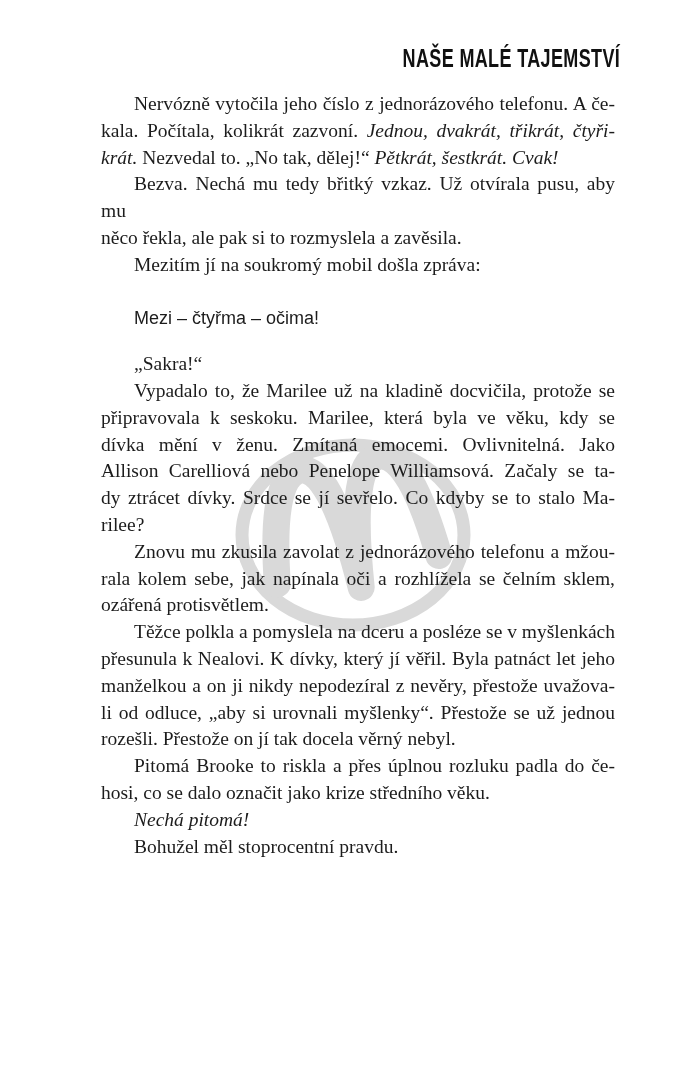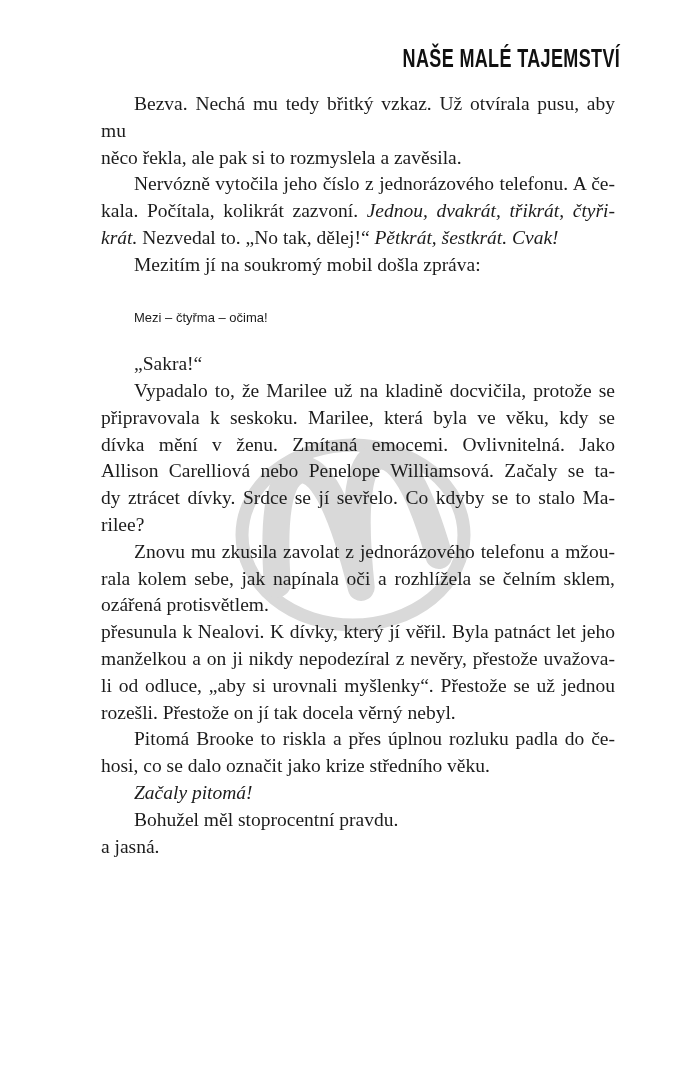--- a/index.html
+++ b/index.html
@@ -41,21 +41,21 @@
     line-height: 26.8px;
     white-space: normal;
   }
   .just {
     text-align: justify;
     text-align-last: justify;
   }
   .indent { text-indent: 33px; }
   .para.sans .line {
     font-family: "Liberation Sans", "DejaVu Sans", sans-serif;
-    font-size: 13px;
+    font-size: 18px;
   }
   .it { font-style: italic; }
   .page-number {
     position: absolute;
     right: 85px;
     top: 1025px;
     font-size: 19px;
     line-height: 22px;
     color: #7f1d1d;
   }
@@ -67,27 +67,27 @@
 
   <svg class="watermark" width="300" height="262" viewBox="0 0 300 262" aria-hidden="true">
     <ellipse cx="150" cy="131" rx="111" ry="90" fill="none" stroke-width="13" stroke="#d9d9d9"></ellipse>
     <path d="M 67 166 Q 78 62 107 58 Q 140 54 149 184 Q 158 54 191 58 Q 220 62 231 166" fill="none" stroke-width="27" stroke-linecap="round" stroke-linejoin="round" transform="rotate(-10 150 131)" stroke="#d9d9d9"></path>
   </svg>
 
   <div class="running-head">NAŠE MALÉ TAJEMSTVÍ</div>
 
   <div class="text-block">
       <div class="para serif">
-        <div class="line indent just"><span>Bezva. Nechá mu tedy břitký vzkaz. Už otvírala pusu, aby mu</span></div>
-        <div class="line"><span>něco řekla, ale pak si to rozmyslela a zavěsila.</span></div>
-      </div>
-      <div class="para serif">
         <div class="line indent just"><span>Nervózně vytočila jeho číslo z jednorázového telefonu. A če-</span></div>
         <div class="line just"><span>kala. Počítala, kolikrát zazvoní. </span><span class="it">Jednou, dvakrát, třikrát, čtyři-</span></div>
         <div class="line"><span class="it">krát.</span><span> Nezvedal to. „No tak, dělej!“ </span><span class="it">Pětkrát, šestkrát. Cvak!</span></div>
+      </div>
+      <div class="para serif">
+        <div class="line indent just"><span>Bezva. Nechá mu tedy břitký vzkaz. Už otvírala pusu, aby mu</span></div>
+        <div class="line"><span>něco řekla, ale pak si to rozmyslela a zavěsila.</span></div>
       </div>
       <div class="para serif">
         <div class="line indent"><span>Mezitím jí na soukromý mobil došla zpráva:</span></div>
       </div>
       <div class="para sans" style="margin-top: 26.8px;">
         <div class="line indent"><span>Mezi – čtyřma – očima!</span></div>
       </div>
       <div class="para serif" style="margin-top: 19px;">
         <div class="line indent"><span>„Sakra!“</span></div>
       </div>
@@ -98,31 +98,32 @@
         <div class="line just"><span>Allison Carelliová nebo Penelope Williamsová. Začaly se ta-</span></div>
         <div class="line just"><span>dy ztrácet dívky. Srdce se jí sevřelo. Co kdyby se to stalo Ma-</span></div>
         <div class="line"><span>rilee?</span></div>
       </div>
       <div class="para serif">
         <div class="line indent just"><span>Znovu mu zkusila zavolat z jednorázového telefonu a mžou-</span></div>
         <div class="line just"><span>rala kolem sebe, jak napínala oči a rozhlížela se čelním sklem,</span></div>
         <div class="line"><span>ozářená protisvětlem.</span></div>
       </div>
       <div class="para serif">
+        <div class="line indent just"><span>Těžce polkla a pomyslela na dceru a posléze se v myšlenkách</span></div>
         <div class="line just"><span>přesunula k Nealovi. K dívky, který jí věřil. Byla patnáct let jeho</span></div>
         <div class="line just"><span>manželkou a on ji nikdy nepodezíral z nevěry, přestože uvažova-</span></div>
         <div class="line just"><span>li od odluce, „aby si urovnali myšlenky“. Přestože se už jednou</span></div>
         <div class="line"><span>rozešli. Přestože on jí tak docela věrný nebyl.</span></div>
       </div>
       <div class="para serif">
         <div class="line indent just"><span>Pitomá Brooke to riskla a přes úplnou rozluku padla do če-</span></div>
         <div class="line"><span>hosi, co se dalo označit jako krize středního věku.</span></div>
       </div>
       <div class="para serif">
-        <div class="line indent"><span class="it">Začaly pitomá!</span></div>
+        <div class="line indent"><span class="it">Nechá pitomá!</span></div>
       </div>
       <div class="para serif">
         <div class="line indent"><span>Bohužel měl stoprocentní pravdu.</span></div>
       </div>
       <div class="para serif">
         <div class="line"><span>a jasná.</span></div>
       </div>
       <div class="para sans" style="margin-top: 34px;">
         <div class="line indent"><span>Hned.</span></div>
       </div>

